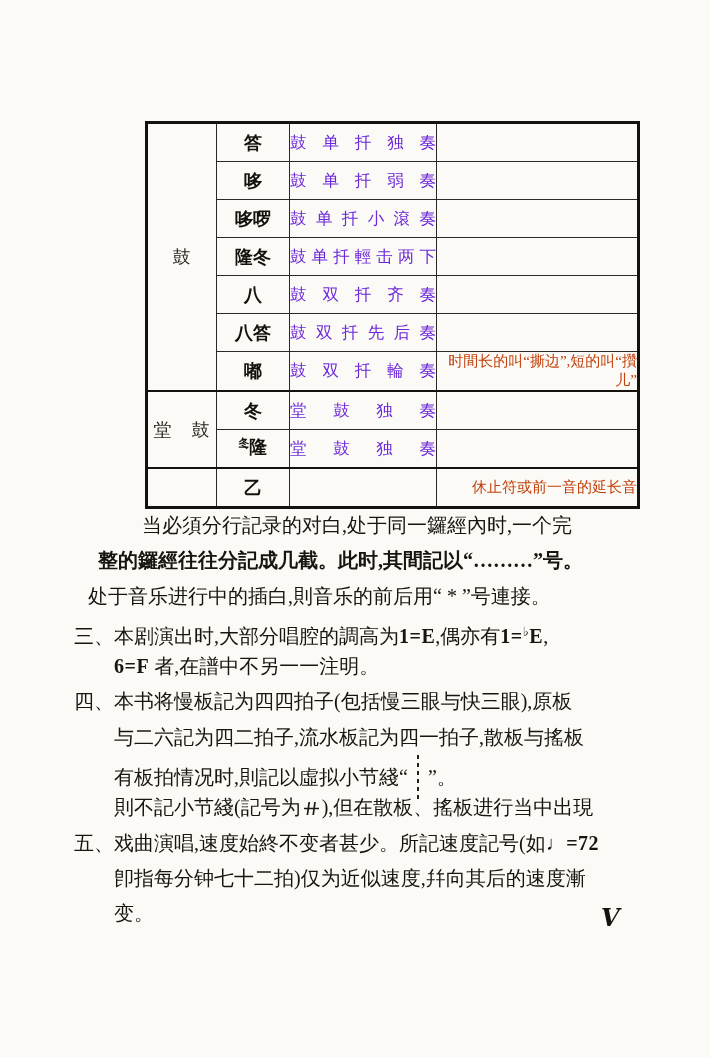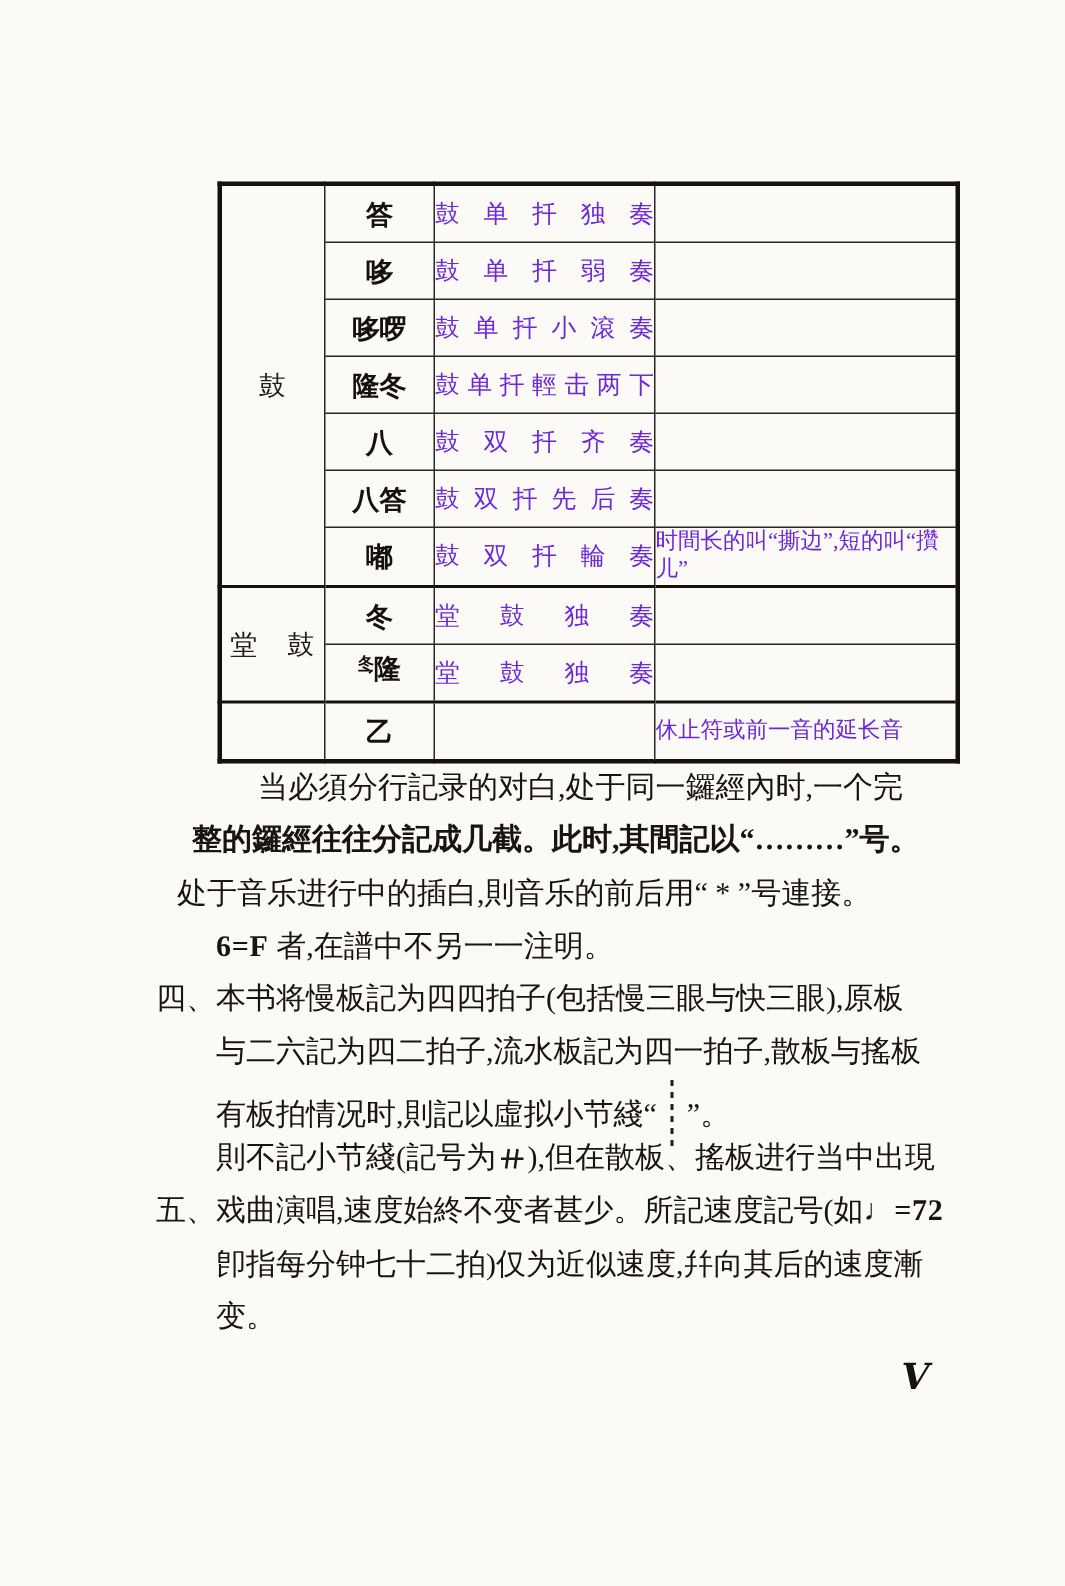--- a/index.html
+++ b/index.html
@@ -22,31 +22,31 @@
     text-align:center;font-size:18px;letter-spacing:1px;color:#201c18;
   }
   td.syll{
     text-align:center;font-weight:bold;font-size:18px;color:#15110d;
   }
   td.desc{
     font-size:16.5px;padding:0 12px;color:#6d28d9;
     text-align:justify;text-align-last:justify;-moz-text-align-last:justify;
   }
   td.note{
-    font-size:15px;line-height:19px;padding:1px 5px;vertical-align:middle;color:#6d28d9;
+    font-size:15px;line-height:19px;padding:1px 5px;vertical-align:middle;color:#c2410c;text-align:right;
   }
   .grace{
     display:inline-flex;flex-direction:column;align-items:flex-start;
     font-size:10.5px;line-height:9.5px;font-weight:bold;
     transform:translateY(-7px);margin-right:0px;
   }
   .grace .hook{font-size:10px;line-height:8px;}
   
   .body-text{
-    position:absolute;left:104px;top:508px;width:575px;
+    position:absolute;left:74px;top:508px;width:575px;
     font-size:20px;line-height:35.3px;color:#181410;
   }
   .line{white-space:nowrap;height:35.3px;}
   .i0{padding-left:0;}
   .i14{padding-left:14px;}
   .i24{padding-left:24px;font-weight:bold;}
   .i40{padding-left:40px;}
   .i68{padding-left:68px;}
   .num{display:inline-block;width:40px;}
   .mus{font-weight:bold;font-family:"Liberation Serif","DejaVu Serif",serif;letter-spacing:0.5px;}
@@ -132,20 +132,21 @@
           <td class="desc"></td>
           <td class="note">休止符或前一音的延长音</td>
         </tr>
       </tbody>
   </table>
 
   <div class="body-text">
       <div class="line i68"><span>当必須分行記录的对白,处于同一鑼經內时,一个完</span></div>
       <div class="line i24"><span>整的鑼經往往分記成几截。此时,其間記以“………”号。</span></div>
       <div class="line i14"><span>处于音乐进行中的插白,則音乐的前后用“ * ”号連接。</span></div>
+      <div class="line i0"><span class="num">三、</span><span>本剧演出时,大部分唱腔的調高为</span><span class="mus">1=E</span><span>,偶亦有</span><span class="mus">1=</span><span class="mus flat">♭</span><span class="mus">E</span><span>,</span></div>
       <div class="line i40"><span class="mus">6=F</span><span> 者,在譜中不另一一注明。</span></div>
       <div class="line i0"><span class="num">四、</span><span>本书将慢板記为四四拍子(包括慢三眼与快三眼),原板</span></div>
       <div class="line i40"><span>与二六記为四二拍子,流水板記为四一拍子,散板与搖板</span></div>
       <div class="line i40"><span>有板拍情况时,則記以虛拟小节綫“</span><span class="vbar"></span><span>”。</span></div>
       <div class="line i40"><span>則不記小节綫(記号为</span><span class="sanban"><svg width="17" height="15" viewBox="0 0 17 15">
             <path d="M6.2 1 L4.4 14 M12 1 L10.2 14 M1 7.5 L16 7.5" stroke="#1c1813" stroke-width="1.7" fill="none"></path>
           </svg></span><span>),但在散板、搖板进行当中出現</span></div>
       <div class="line i0"><span class="num">五、</span><span>戏曲演唱,速度始終不变者甚少。所記速度記号(如</span><span class="mus">♩=72</span></div>
       <div class="line i40"><span>卽指每分钟七十二拍)仅为近似速度,幷向其后的速度漸</span></div>
       <div class="line i40"><span>变。</span></div>

